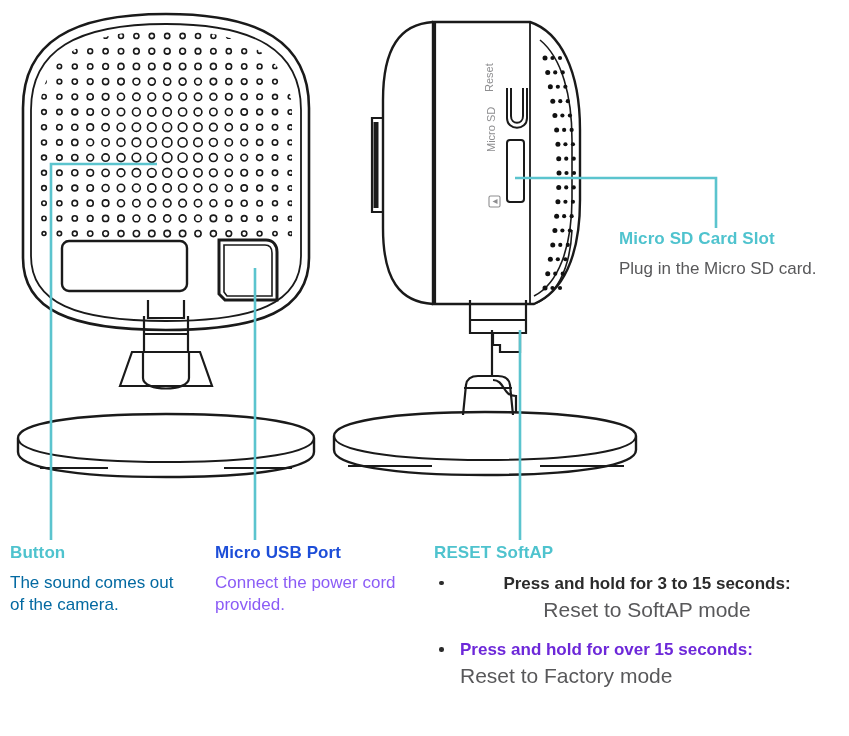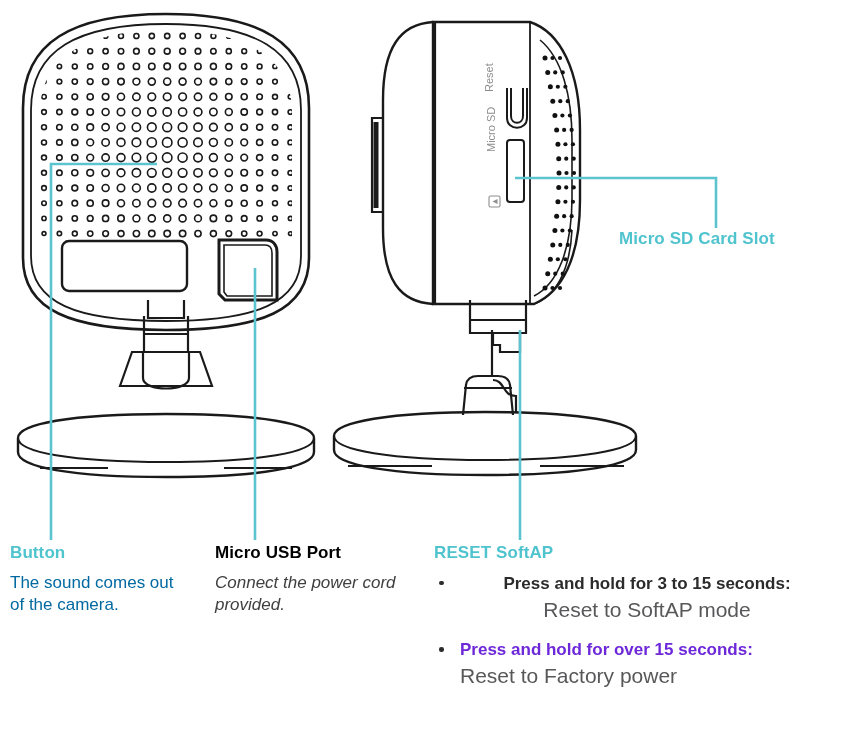--- a/index.html
+++ b/index.html
@@ -519,41 +519,42 @@
     <g fill="none" stroke="#5BC4CE" stroke-width="2.6">
       <path d="M157 164 L51 164 L51 540" stroke="#5BC4CE"></path>
       <path d="M255 268 L255 540" stroke="#5BC4CE"></path>
       <path d="M520 330 L520 540" stroke="#5BC4CE"></path>
       <path d="M515 178 L716 178 L716 228" stroke="#5BC4CE"></path>
     </g>
   </svg>
 
   <div class="callout" style="left:619px; top:230px; width:226px;">
     <div class="callout-title" style="color: rgb(79, 195, 206);">Micro SD Card Slot</div>
+    <div class="callout-body" style="max-width: 205px; color: rgb(88, 88, 90);">Plug in the Micro SD card.</div>
   </div>
 
   <div class="callout" style="left:10px; top:544px; width:195px;">
     <div class="callout-title" style="color: rgb(79, 195, 206);">Button</div>
     <div class="callout-body" style="max-width: 180px; color: #0369a1;">The sound comes out of the camera.</div>
   </div>
 
   <div class="callout" style="left:215px; top:544px; width:210px;">
-    <div class="callout-title" style="color: #000000;">Micro USB Port</div>
-    <div class="callout-body" style="max-width: 190px; color: #404040; font-style: italic;">Connect the power cord provided.</div>
+    <div class="callout-title" style="color: #1d4ed8;">Micro USB Port</div>
+    <div class="callout-body" style="max-width: 190px; color: #8b5cf6;">Connect the power cord provided.</div>
   </div>
 
   <div class="callout" style="left:434px; top:544px; width:400px;">
     <div class="callout-title" style="color: rgb(79, 195, 206);">RESET SoftAP</div>
     <ul class="bullet-list">
       <li class="bullet-item">
         <span class="bullet-dot" style="background: rgb(43, 43, 43);"></span>
         <span class="bullet-strong" style="color: rgb(43, 43, 43);">Press and hold for 3 to 15 seconds:</span>
         <span class="bullet-sub" style="color: rgb(88, 88, 90);">Reset to SoftAP mode</span>
       </li>
       <li class="bullet-item">
         <span class="bullet-dot" style="background: rgb(43, 43, 43);"></span>
         <span class="bullet-strong" style="color: #6d28d9;">Press and hold for over 15 seconds:</span>
-        <span class="bullet-sub" style="color: rgb(88, 88, 90);">Reset to Factory power</span>
+        <span class="bullet-sub" style="color: rgb(88, 88, 90);">Reset to Factory mode</span>
       </li>
     </ul>
   </div>
 
 </div>
 
 </body></html>

